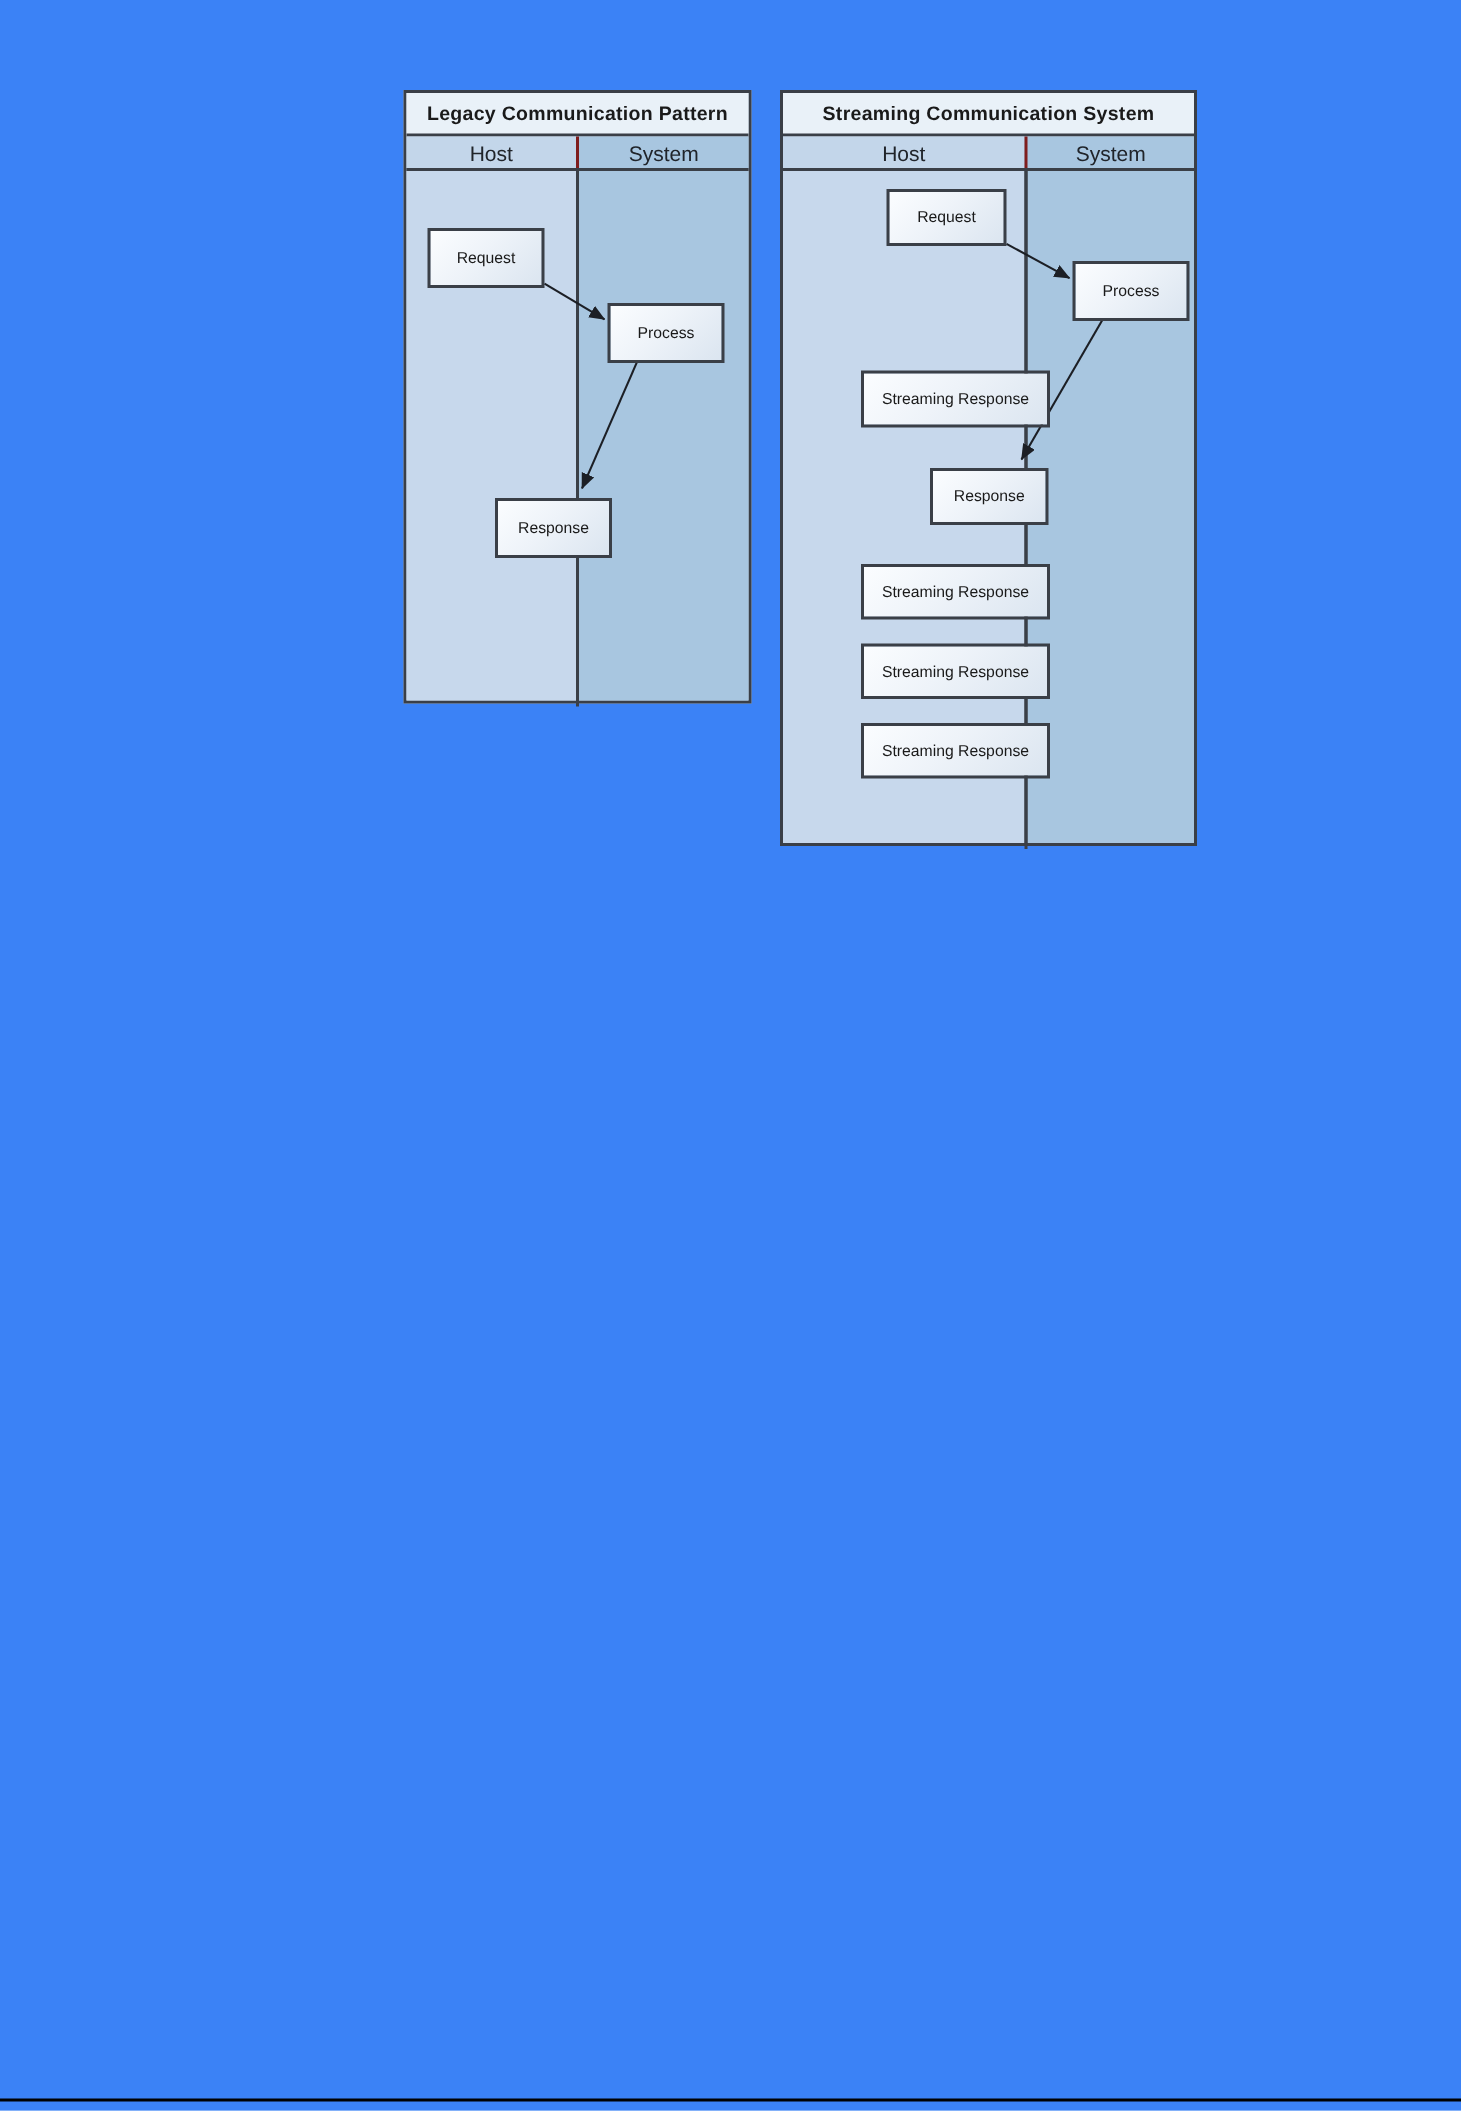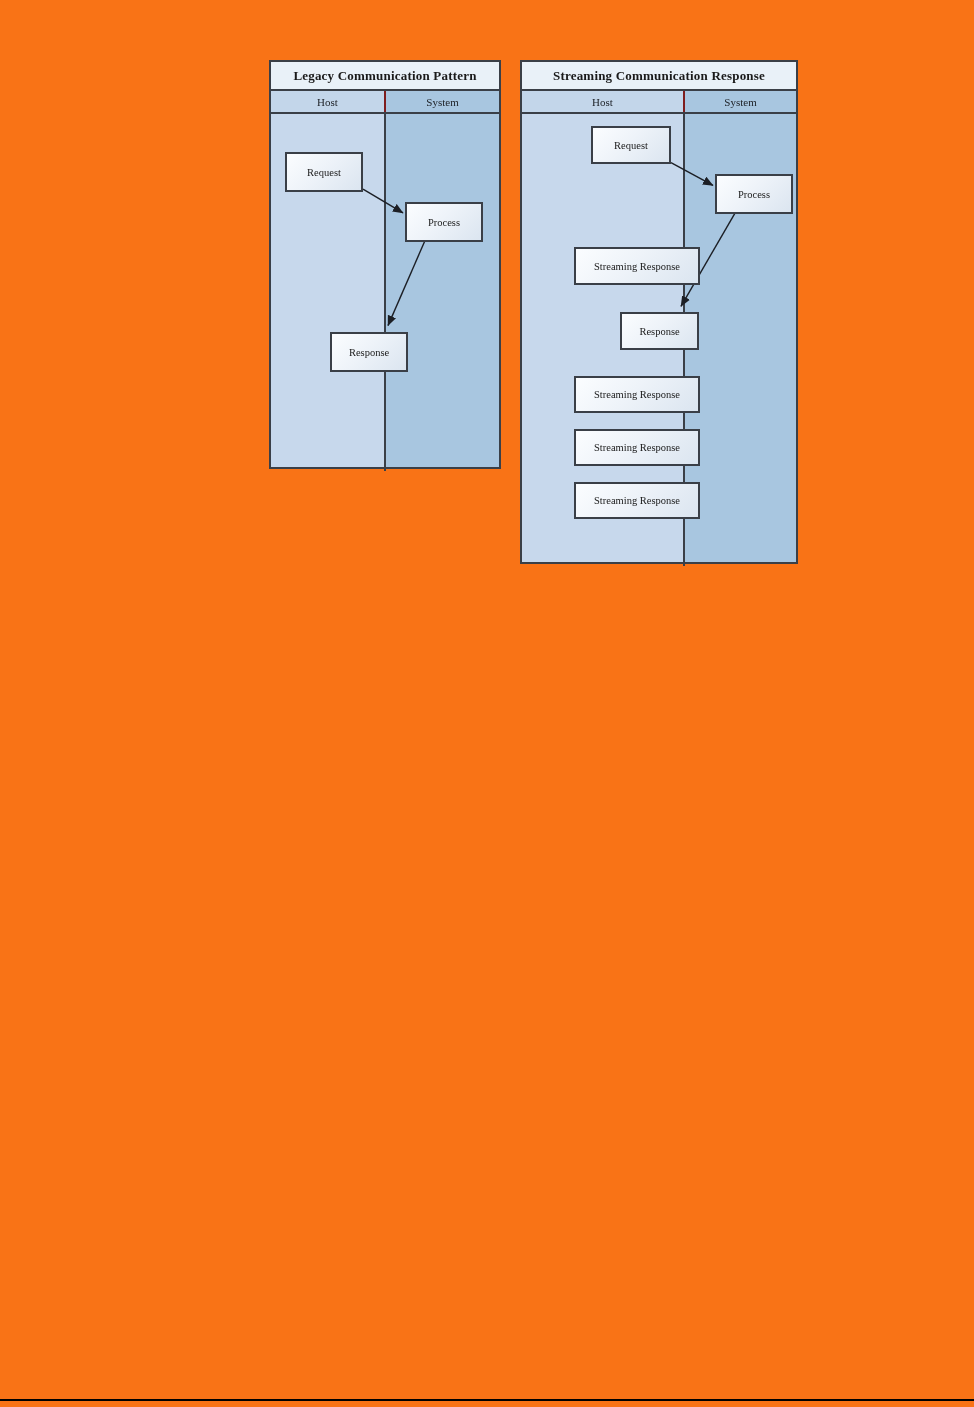--- a/index.html
+++ b/index.html
@@ -12,22 +12,21 @@
     width: 974px;
     height: 1407px;
     position: relative;
     font-family: "Liberation Sans", sans-serif;
     overflow: hidden;
   }
 
   .page {
     position: absolute;
     inset: 0;
-    background: #f97316;
-    font-family: Liberation Serif, serif;
+    background: #3b82f6;
   }
 
   
   .diagram {
     position: absolute;
     box-sizing: border-box;
     border: 2px solid #3a3f47;
     background: #c3d6ea;
   }
 
@@ -52,21 +51,21 @@
     height: 23px;
     display: flex;
     border-bottom: 2px solid #3a3f47;
   }
 
   .lane-header {
     box-sizing: border-box;
     display: flex;
     align-items: center;
     justify-content: center;
-    font-size: 11px;
+    font-size: 14px;
     color: #20242a;
     white-space: nowrap;
     text-align: right;
   }
   .lane-header.host {
     background: #c3d6ea;
   }
   .lane-header.system {
     background: #a8c6e0;
     border-left: 2px solid #7f1d1d;
@@ -167,21 +166,21 @@
       </div>
 
       <div class="node" style="left:59px; top:218px; width:78px; height:40px;">
         <span>Response</span>
       </div>
     </div>
   </div>
 
   <div class="diagram" style="left:520px; top:60px; width:278px; height:504px;">
 
-    <div class="diagram-title">Streaming Communication Response</div>
+    <div class="diagram-title">Streaming Communication System</div>
 
     <div class="lane-headers">
       <div class="lane-header host" style="width:161px;">Host</div>
       <div class="lane-header system" style="width:113px;">System</div>
     </div>
 
     <div class="lane-body">
       <div class="lane host" style="width:161px;"></div>
       <div class="lane system" style="width:113px;"></div>
 

